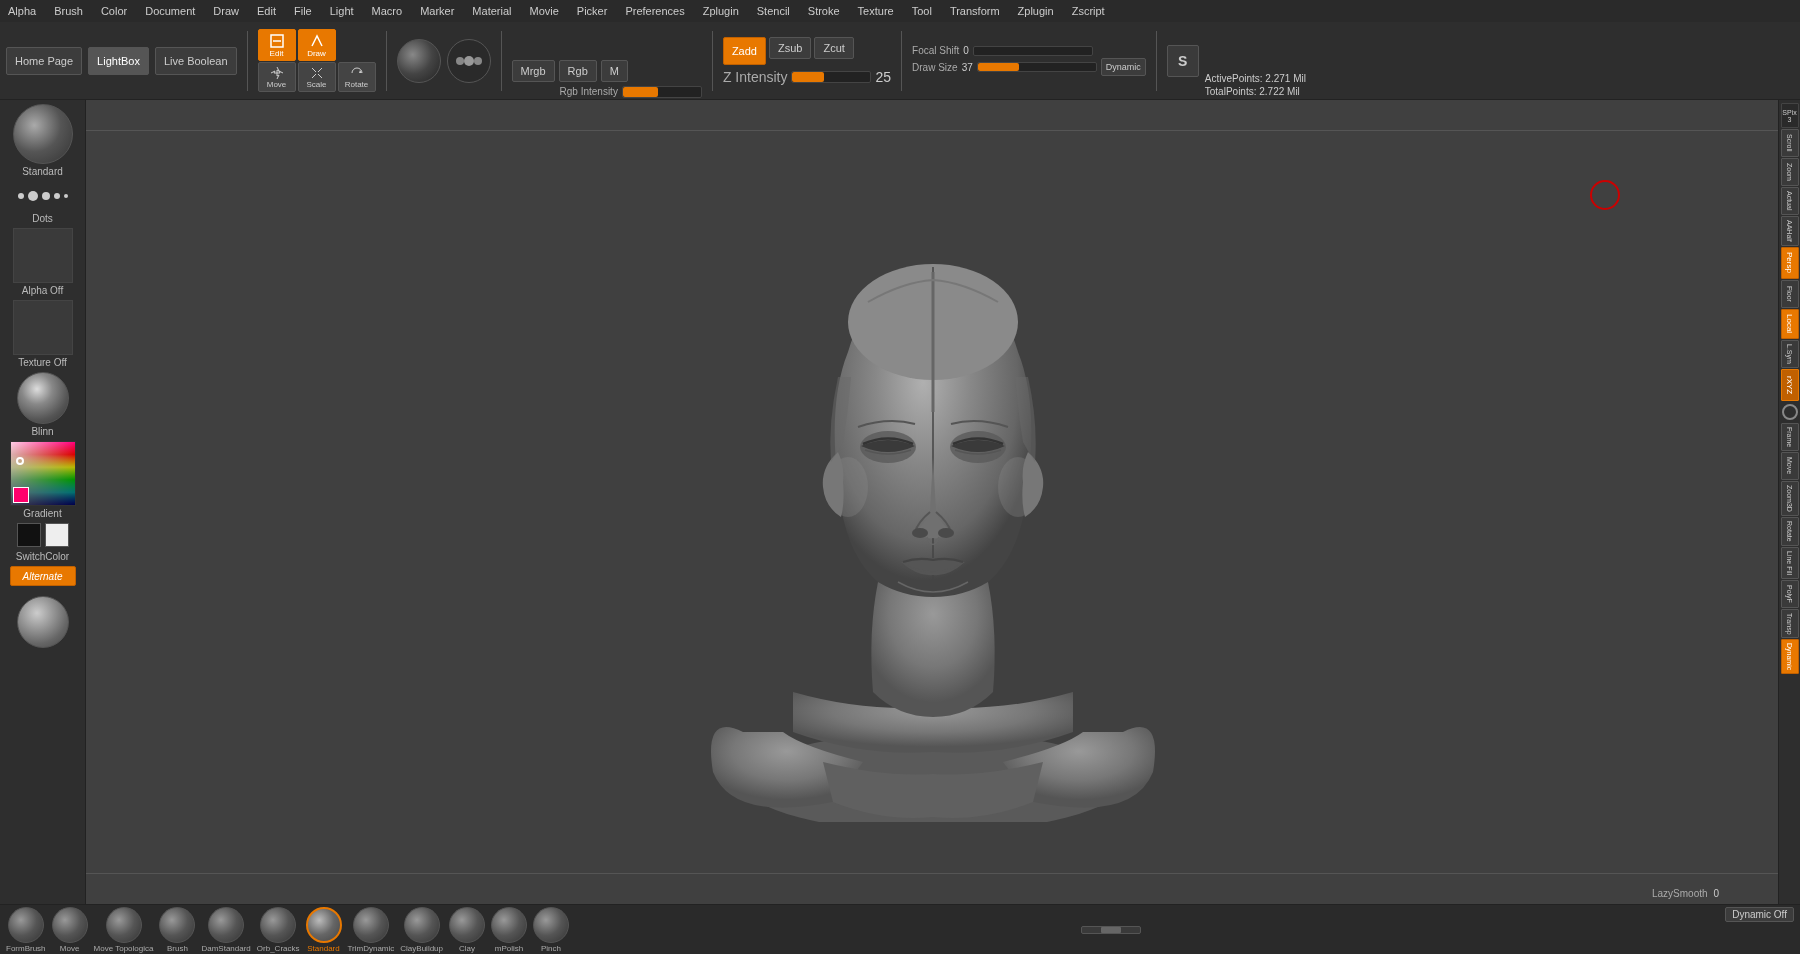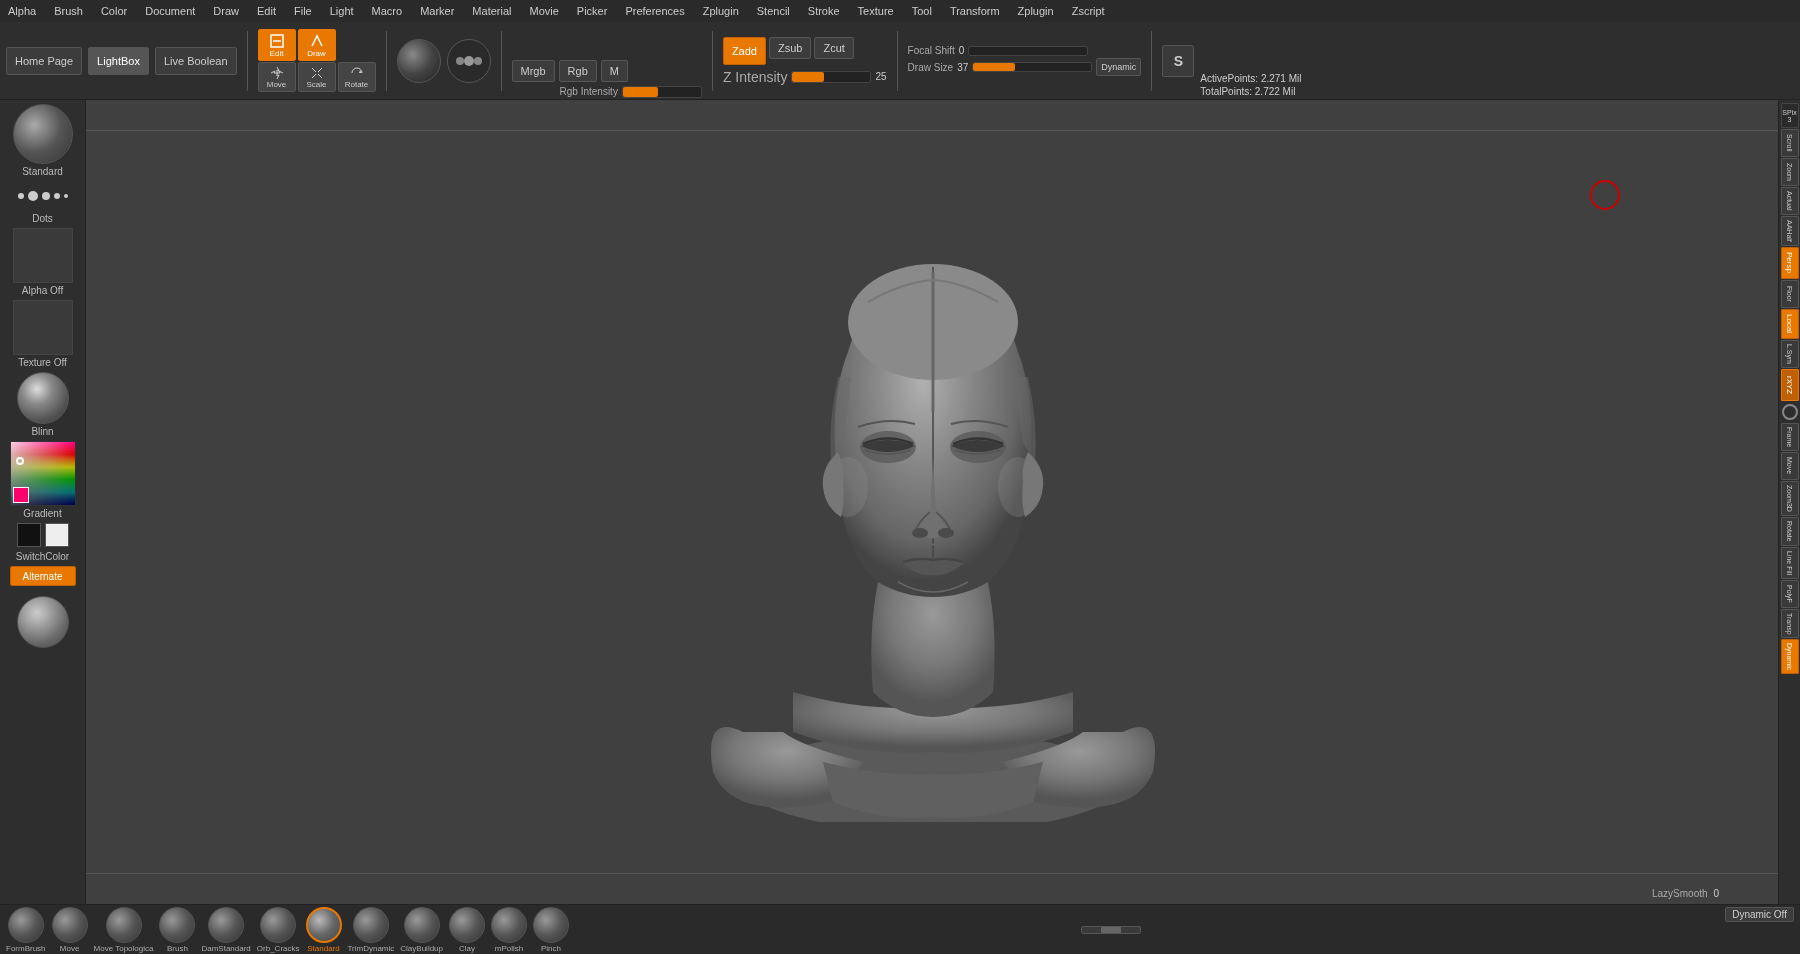--- a/index.html
+++ b/index.html
@@ -272,20 +272,21 @@
       height: 20px;
       background: #e87800;
       border: 1px solid #c06000;
       color: #fff;
       font-size: 10px;
       cursor: pointer;
       display: flex;
       align-items: center;
       justify-content: center;
       border-radius: 2px;
+      font-style: italic;
     }
     .material-sphere {
       width: 52px;
       height: 52px;
       border-radius: 50%;
       background: radial-gradient(circle at 38% 32%, #ccc, #999, #666, #444);
       border: 1px solid #555;
       cursor: pointer;
     }
 
@@ -545,21 +546,21 @@
     <div style="display:flex;gap:3px;">
       <button class="zadd-btn">Zadd</button>
       <button class="zbutton">Zsub</button>
       <button class="zbutton">Zcut</button>
     </div>
     <div style="display:flex;align-items:center;gap:4px;">
       <span style="font-size:14px;color:#aaa;">Z Intensity</span>
       <div class="slider-track" style="width:80px;">
         <div class="slider-fill" style="width:40%;"></div>
       </div>
-      <span style="font-size:10px;color:#ccc;">25</span>
+      <span style="font-size:14px;color:#ccc;">25</span>
     </div>
   </div>
 
   <div class="toolbar-separator"></div>
 
   <div class="focal-group">
     <div class="focal-row">
       <span style="font-size:10px;color:#aaa;">Focal Shift</span>
       <span style="font-size:10px;color:#ccc;">0</span>
       <div class="focal-slider"></div>

